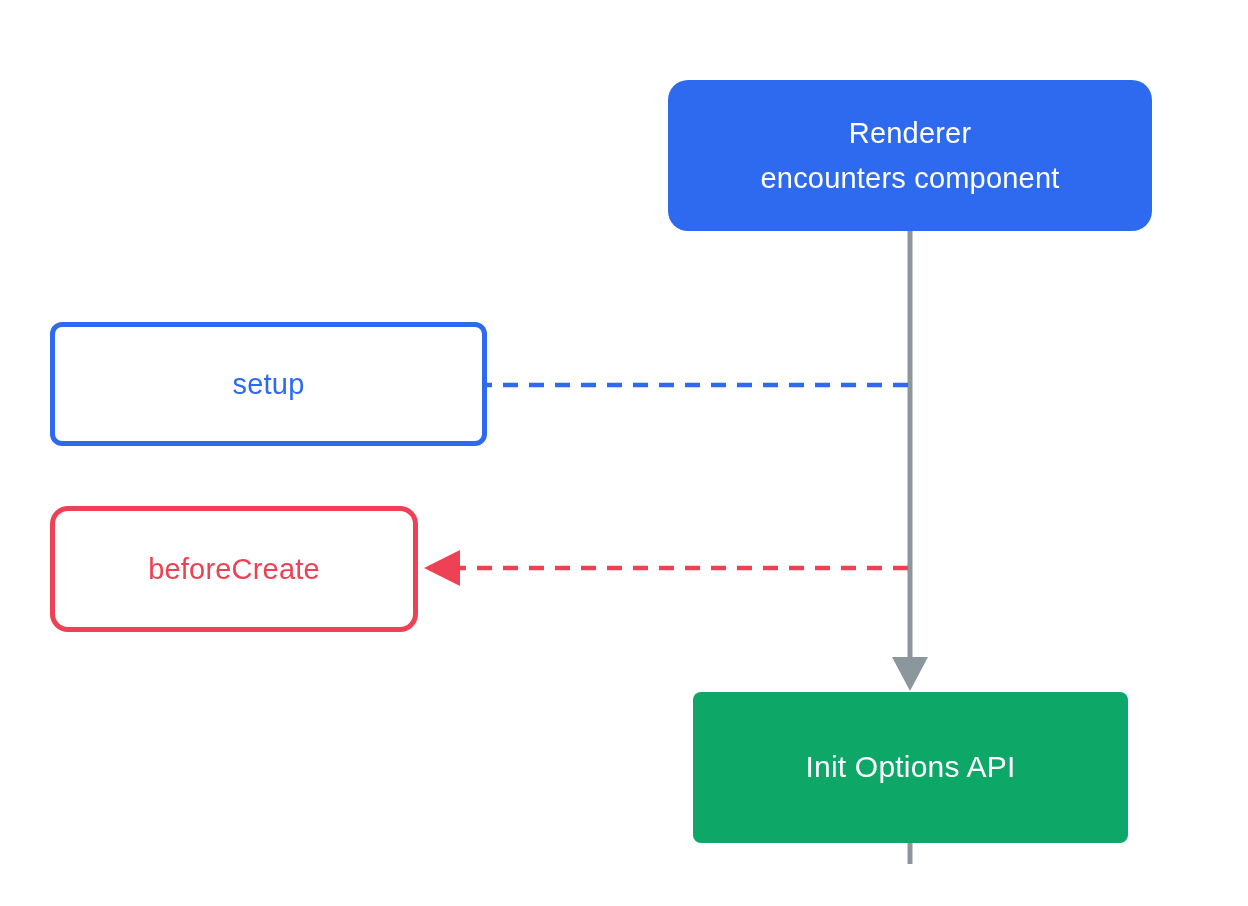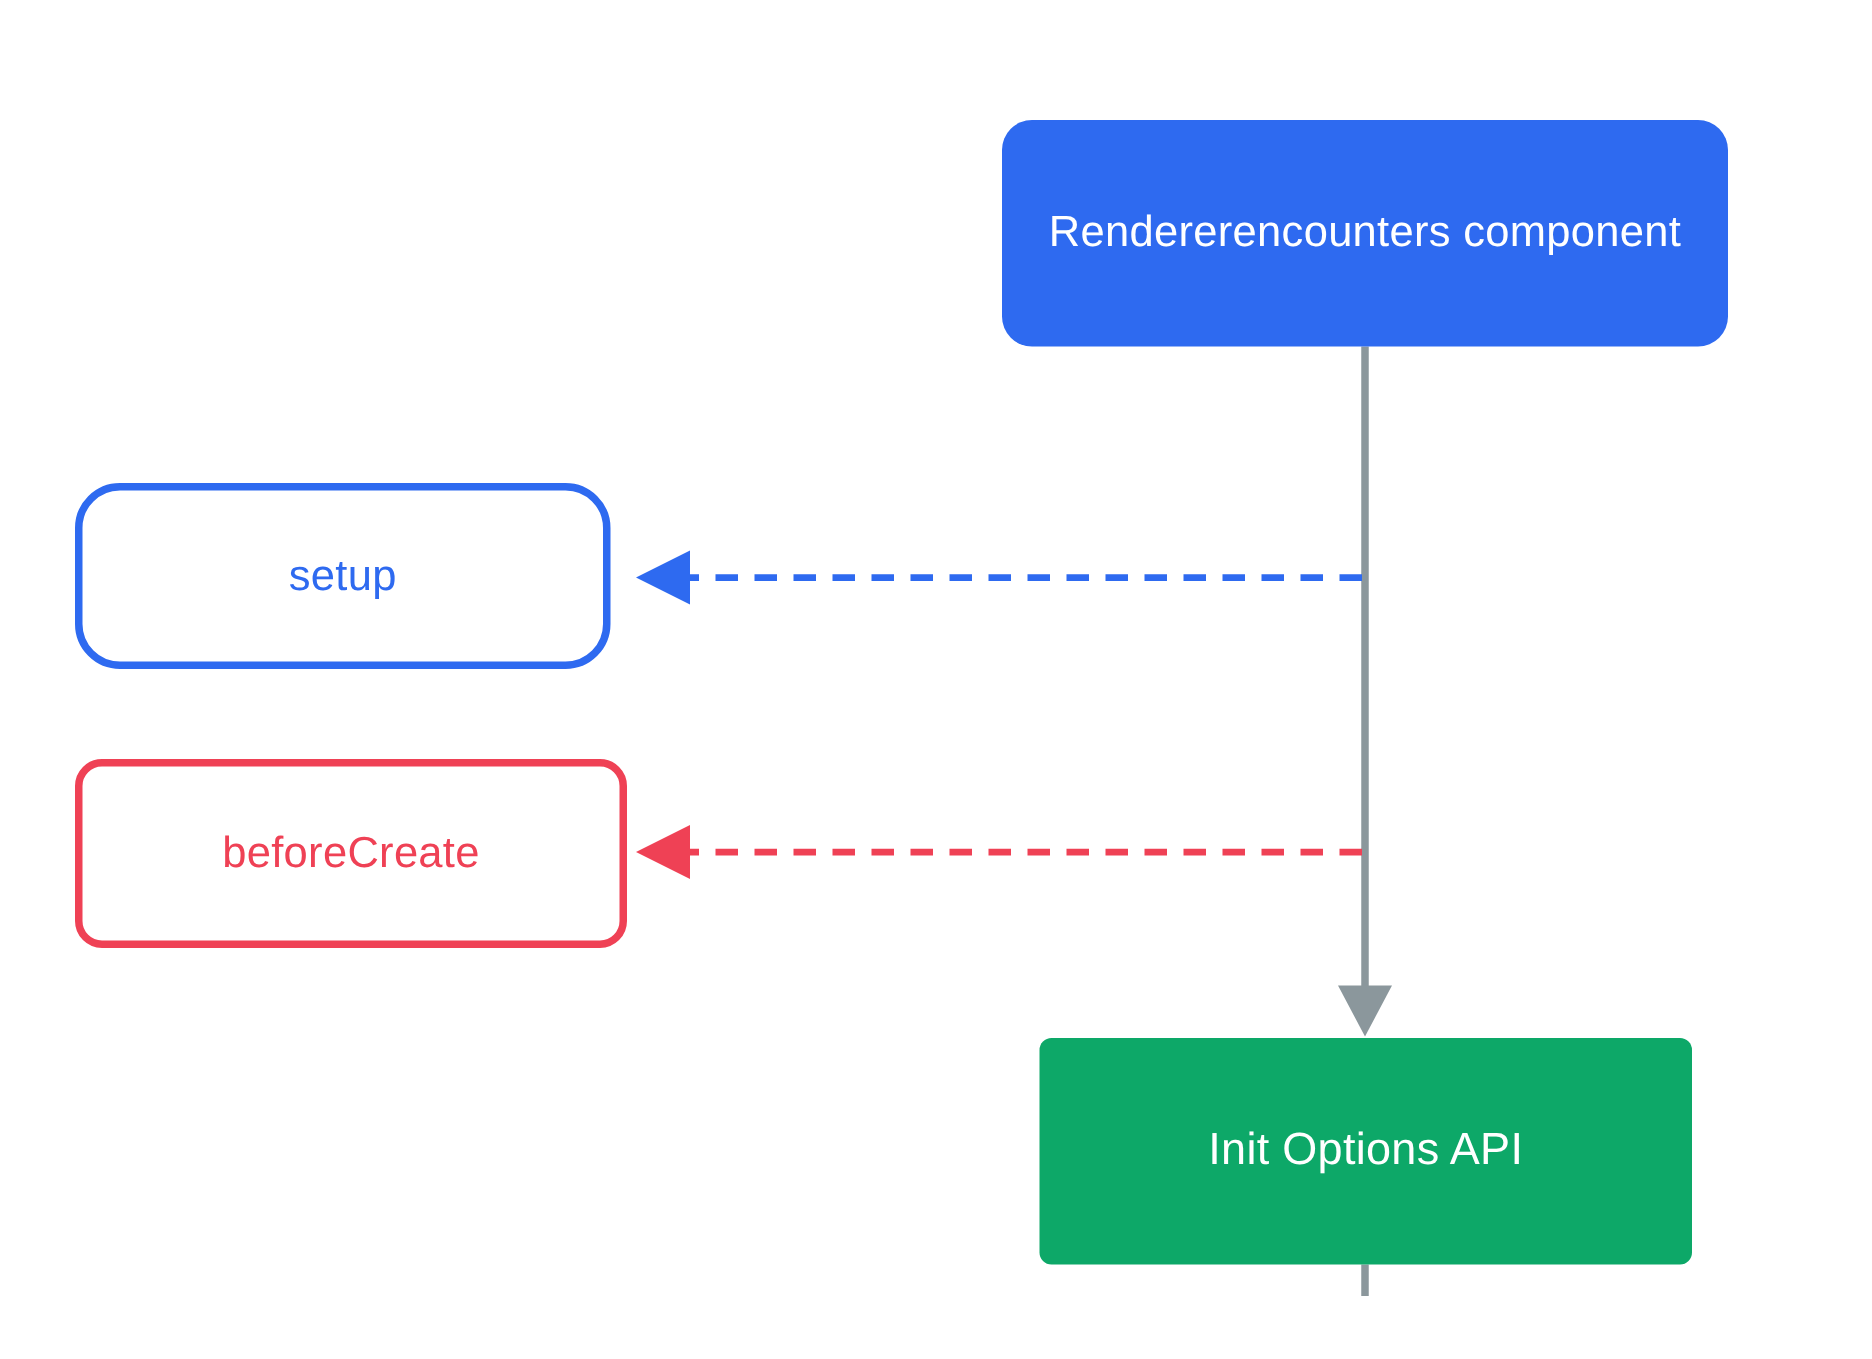--- a/index.html
+++ b/index.html
@@ -32,42 +32,42 @@
   .gray-stroke { stroke: var(--gray); }
   .gray-fill   { fill: var(--gray); }
   .blue-stroke { stroke: var(--blue); }
   .blue-fill   { fill: var(--blue); }
   .red-stroke  { stroke: var(--red); }
   .red-fill    { fill: var(--red); }
 
   .node {
     position: absolute;
     display: flex;
-    flex-direction: row;
+    flex-direction: column;
     align-items: center;
     justify-content: center;
     text-align: center;
     font-size: 29px;
     line-height: 1.55;
     letter-spacing: 0.2px;
   }
   .node-solid-blue {
     left: 668px; top: 80px;
     width: 484px; height: 151px;
     background: var(--blue);
     color: var(--white);
     border-radius: 20px;
   }
   .node-outline-blue {
     left: 50px; top: 322px;
-    width: 357px; height: 124px;
+    width: 437px; height: 124px;
     background: var(--bg);
     color: var(--blue);
     border: 5px solid var(--blue);
-    border-radius: 30px;
+    border-radius: 12px;
   }
   .node-outline-red {
     left: 50px; top: 506px;
     width: 368px; height: 126px;
     background: var(--bg);
     color: var(--red);
     border: 5px solid var(--red);
     border-radius: 18px;
   }
   .node-solid-green {

